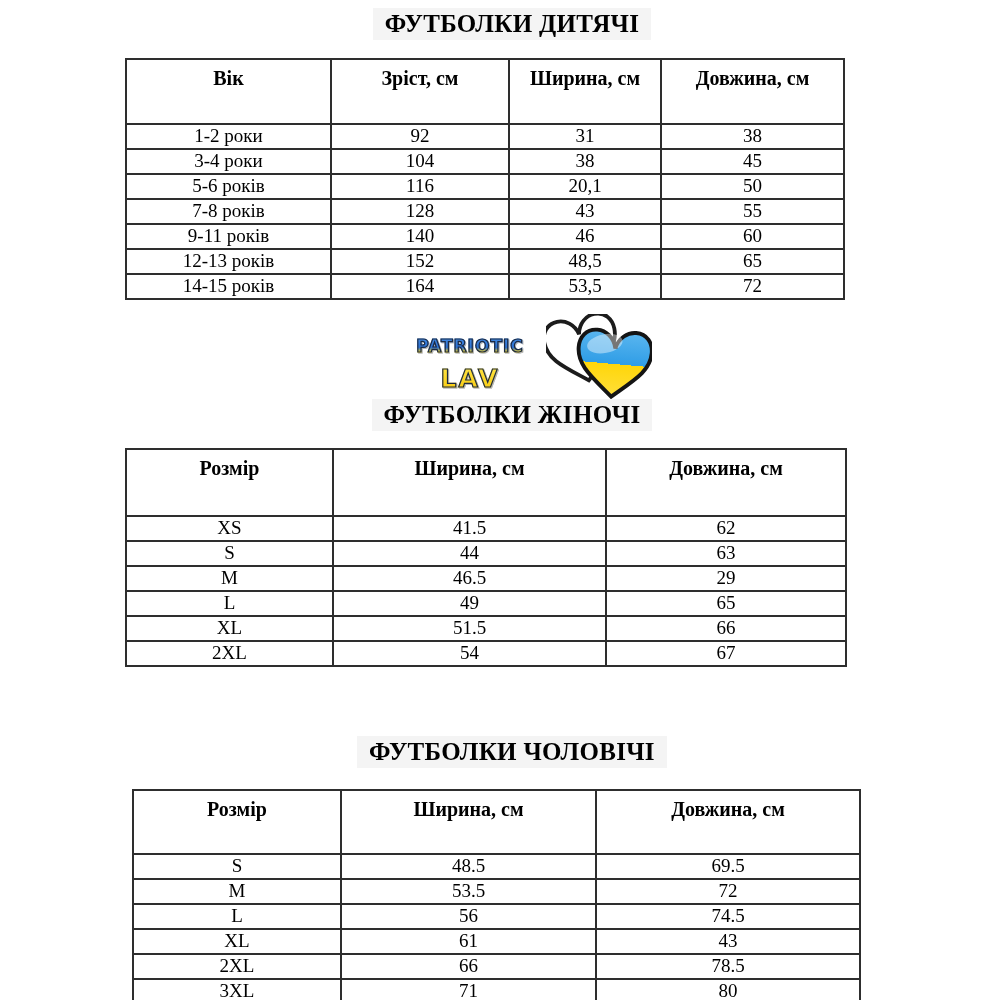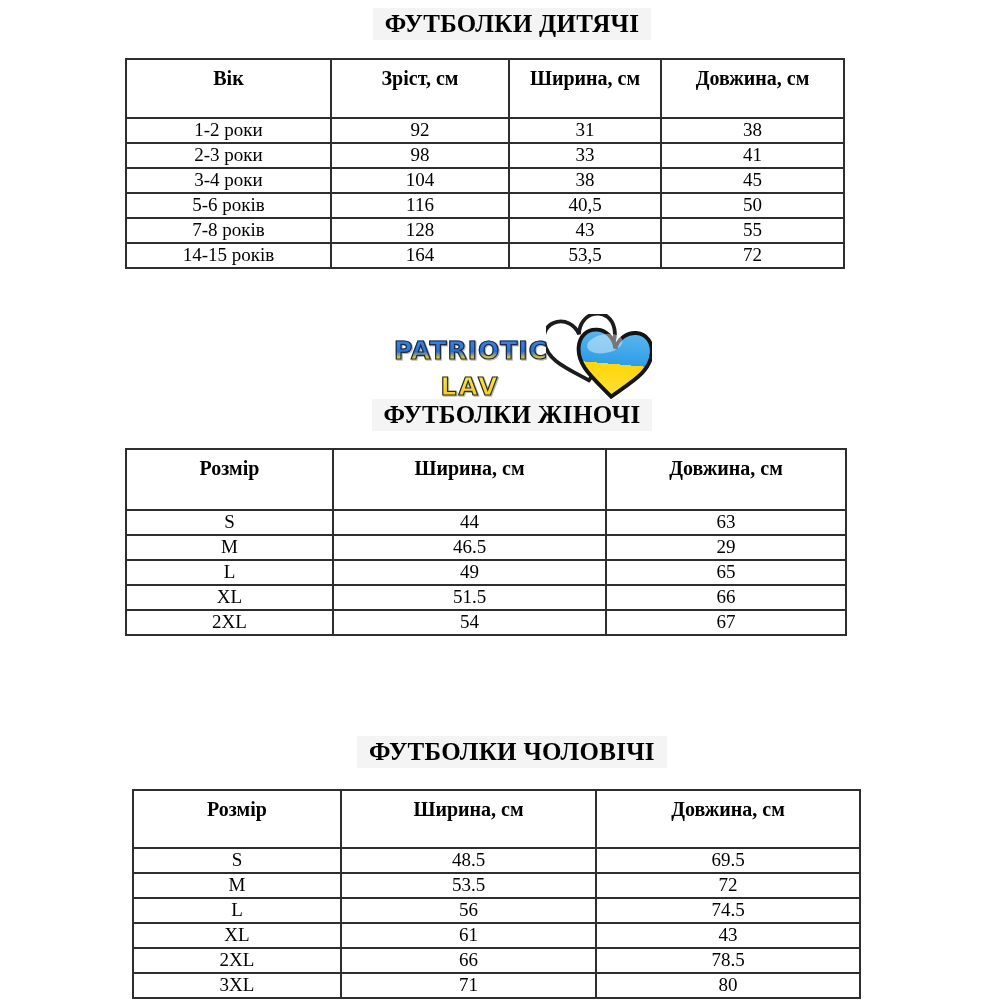--- a/index.html
+++ b/index.html
@@ -12,35 +12,35 @@
   .sec-title { position:absolute; left:0; width:100%; text-align:center;
     font-weight:bold; font-size:25px; letter-spacing:0.3px;padding-left:12px; }
   .sec-title .hl { display:inline-block; background:#f4f4f4; padding:2px 12px; }
   #title-children { top:8px; }
   #title-women   { top:399px; }
   #title-men     { top:736px; }
 
   
   table.sz { position:absolute; border-collapse:collapse; table-layout:fixed; background:#fff; }
   .sz th, .sz td { border:2px solid #2e2e2e; text-align:center; overflow:hidden; }
-  .sz th { font-size:20px; font-weight:bold; vertical-align:top; padding:7px 2px 8px 2px; }
+  .sz th { font-size:20px; font-weight:bold; vertical-align:top; padding:7px 2px 14px 2px; }
   .sz td { font-size:19px; font-weight:normal; height:23px; padding:0 2px; line-height:1.1; }
   #table-children { left:125px; top:58px;  width:718px; }
   #table-children th { height:42px; }
   #table-women    { left:125px; top:448px; width:720px; }
   #table-women th { height:44px; }
   #table-men      { left:132px; top:789px; width:727px; }
   #table-men th   { height:41px; }
 
   
   #logo { position:absolute; left:394px; top:314px; display:flex; align-items:flex-start; }
   .logo-text { width:152px; margin-top:24px; text-align:center;
     font-family:"DejaVu Sans", sans-serif; font-weight:900; line-height:1.05; }
   .logo-line1 {
-    font-size:25px; letter-spacing:1px;
+    font-size:17px; letter-spacing:1px;
     background:linear-gradient(180deg,#4189e2 0%, #2b70d3 52%, #ffd716 80%, #ffe544 100%);
     -webkit-background-clip:text; background-clip:text;
     -webkit-text-fill-color:transparent; color:#2b70d3;
     -webkit-text-stroke:1.2px #1c2a43;
     filter:drop-shadow(1px 1.5px 0 rgba(50,50,50,0.35));
   }
   .logo-line2 {
     font-size:25px; letter-spacing:2px; margin-top:10px;
     background:linear-gradient(180deg,#ffe544 0%, #f7c90d 100%);
     -webkit-background-clip:text; background-clip:text;
@@ -75,42 +75,48 @@
       </tr>
     </thead>
     <tbody>
       <tr>
         <td>1-2 роки</td>
         <td>92</td>
         <td>31</td>
         <td>38</td>
       </tr>
       <tr>
-        <td>2-3 роки</td>
-        <td>98</td>
-        <td>33</td>
-        <td>41</td>
-      </tr>
-      <tr>
         <td>3-4 роки</td>
         <td>104</td>
         <td>38</td>
         <td>45</td>
       </tr>
       <tr>
         <td>5-6 років</td>
         <td>116</td>
-        <td>40,5</td>
+        <td>20,1</td>
         <td>50</td>
       </tr>
       <tr>
         <td>7-8 років</td>
         <td>128</td>
         <td>43</td>
         <td>55</td>
+      </tr>
+      <tr>
+        <td>9-11 років</td>
+        <td>140</td>
+        <td>46</td>
+        <td>60</td>
+      </tr>
+      <tr>
+        <td>12-13 років</td>
+        <td>152</td>
+        <td>48,5</td>
+        <td>65</td>
       </tr>
       <tr>
         <td>14-15 років</td>
         <td>164</td>
         <td>53,5</td>
         <td>72</td>
       </tr>
     </tbody>
   </table>
 
@@ -152,20 +158,25 @@
       </colgroup>
     <thead>
       <tr>
         <th>Розмір</th>
         <th>Ширина, см</th>
         <th>Довжина, см</th>
       </tr>
     </thead>
     <tbody>
       <tr>
+        <td>XS</td>
+        <td>41.5</td>
+        <td>62</td>
+      </tr>
+      <tr>
         <td>S</td>
         <td>44</td>
         <td>63</td>
       </tr>
       <tr>
         <td>M</td>
         <td>46.5</td>
         <td>29</td>
       </tr>
       <tr>

